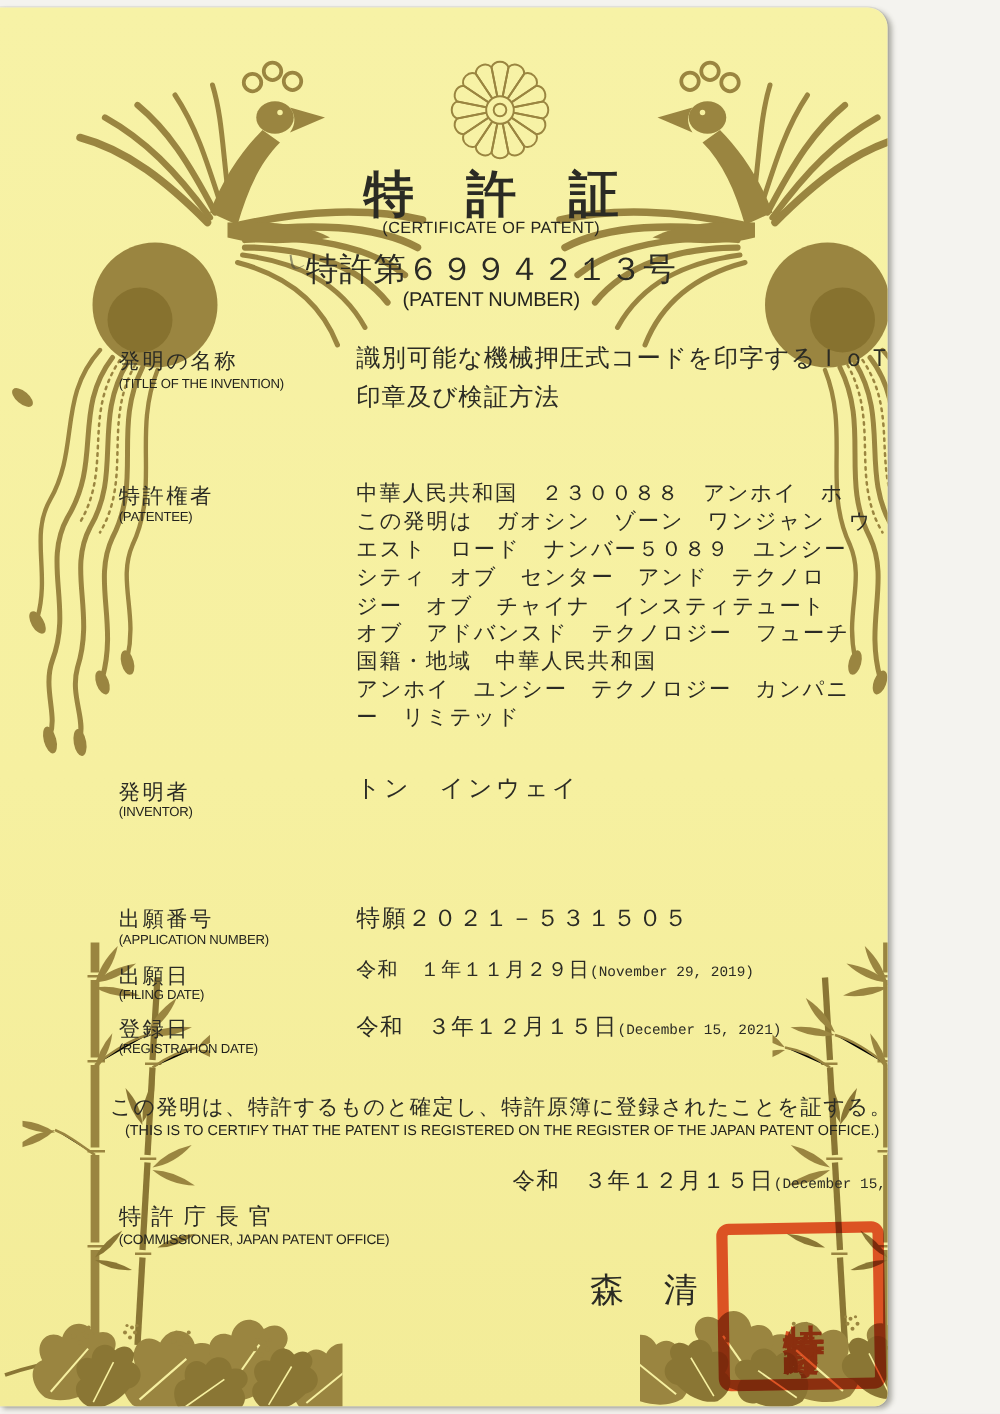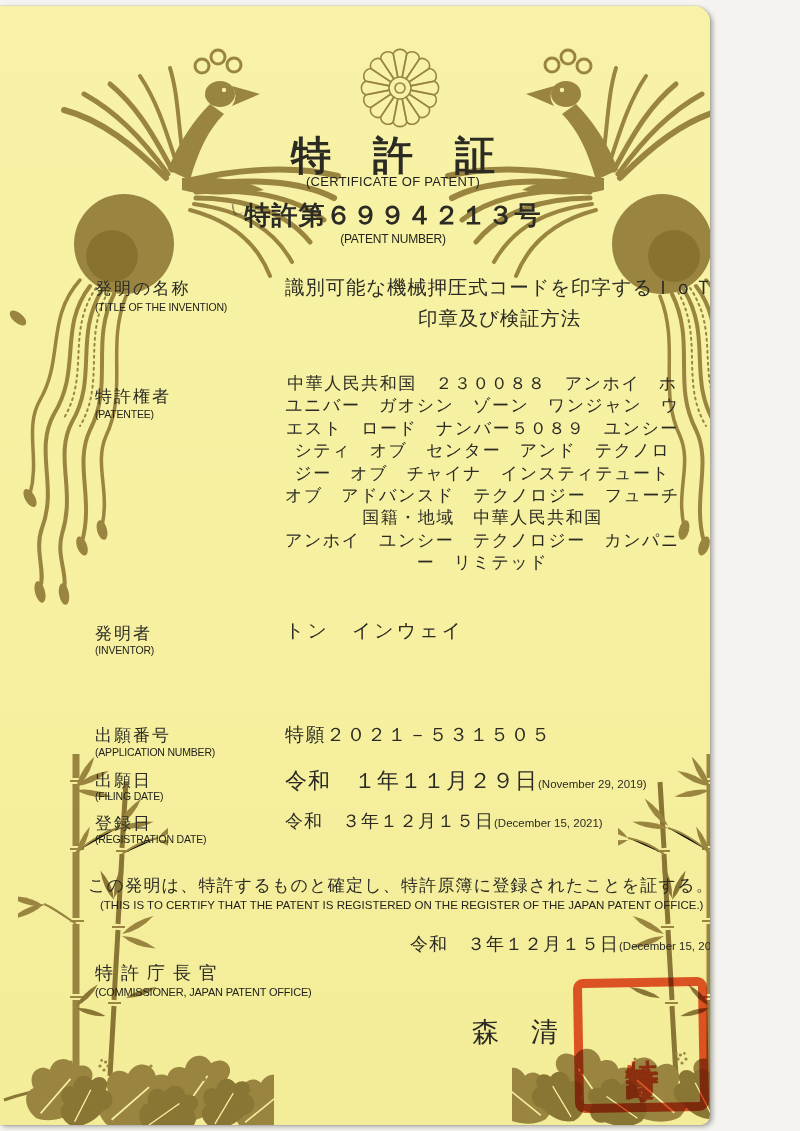--- a/index.html
+++ b/index.html
@@ -12,24 +12,24 @@
     overflow:hidden;
     font-family:"Liberation Serif","DejaVu Serif",serif;
     color:#2b2b24;
     padding-left:43px;
   }
   .abs{position:absolute;}
   .centered{left:0;width:786px;text-align:center;}
   .jp-label{font-size:17px;letter-spacing:2px;white-space:nowrap;}
   .en-label{font-family:"Liberation Sans","DejaVu Sans",sans-serif;font-size:10.5px;letter-spacing:-0.2px;white-space:nowrap;color:#23231e;}
   .value{font-size:19px;letter-spacing:1.5px;white-space:nowrap;}
-  .value-lines div{white-space:nowrap;text-align:center;}
-  .small-en{font-family:Liberation Sans, sans-serif;font-size:11.5px;letter-spacing:0;}
+  .value-lines div{white-space:nowrap;}
+  .small-en{font-family:Liberation Mono, monospace;font-size:11.5px;letter-spacing:0;}
   .title-jp{font-size:40px;font-weight:600;letter-spacing:42px;margin-right:-42px;}
-  .pat-no{font-size:26px;letter-spacing:1px;font-weight:bold;}
+  .pat-no{font-size:26px;letter-spacing:1px;}
   .statement-jp{font-size:17px;letter-spacing:1.2px;white-space:nowrap;}
   .sig{font-size:27px;letter-spacing:0;}
   .seal{
     writing-mode:vertical-rl;
     width:112px;height:112px;
     border:9px solid #e44b28;border-radius:10px;
     color:#e44b28;
     display:flex;align-items:center;justify-content:center;
     gap:4px;padding:2px;
     font-weight:bold;opacity:.92;mix-blend-mode:multiply;
@@ -220,55 +220,55 @@
       </svg>
 
     <div class="smudge"></div>
 
     <div class="abs centered" style="top:122px">
       <span class="title-jp">特許証</span>
     </div>
     <div class="abs centered en-label" style="top:168px;font-size:13px;letter-spacing:0.3px">(CERTIFICATE OF PATENT)</div>
 
     <div class="abs centered pat-no" style="top:192px">特許第６９９４２１３号</div>
-    <div class="abs centered en-label" style="top:226px;font-size:12px">(PATENT NUMBER)</div>
+    <div class="abs centered en-label" style="top:226px;font-size:16px">(PATENT NUMBER)</div>
 
     <div class="abs jp-label" style="left:95px;top:271px">発明の名称</div>
     <div class="abs en-label" style="left:95px;top:295px">(TITLE OF THE INVENTION)</div>
     <div class="abs value-lines" style="left:285px;top:266px;font-size:19.5px;letter-spacing:0.8px;line-height:31px">
       <div>識別可能な機械押圧式コードを印字するＩｏＴ</div>
       <div>印章及び検証方法</div>
     </div>
 
     <div class="abs jp-label" style="left:95px;top:379px">特許権者</div>
     <div class="abs en-label" style="left:95px;top:402px">(PATENTEE)</div>
-    <div class="abs value-lines" style="left:285px;top:367px;font-size:17px;letter-spacing:1.5px;line-height:22.4px">
+    <div class="abs value-lines" style="left:285px;top:378px;font-size:17px;letter-spacing:1.5px;line-height:22.4px">
       <div>中華人民共和国　２３００８８　アンホイ　ホ</div>
-      <div>ユニバー　ガオシン　ゾーン　ワンジャン　ウ</div>
+      <div>この発明は　ガオシン　ゾーン　ワンジャン　ウ</div>
       <div>エスト　ロード　ナンバー５０８９　ユンシー</div>
       <div>シティ　オブ　センター　アンド　テクノロ</div>
       <div>ジー　オブ　チャイナ　インスティテュート</div>
       <div>オブ　アドバンスド　テクノロジー　フューチ</div>
       <div>国籍・地域　中華人民共和国</div>
       <div>アンホイ　ユンシー　テクノロジー　カンパニ</div>
       <div>ー　リミテッド</div>
     </div>
 
     <div class="abs jp-label" style="left:95px;top:616px">発明者</div>
     <div class="abs en-label" style="left:95px;top:638px">(INVENTOR)</div>
     <div class="abs value" style="left:285px;top:612px;font-size:19px;letter-spacing:3px">トン　インウェイ</div>
 
     <div class="abs jp-label" style="left:95px;top:718px">出願番号</div>
     <div class="abs en-label" style="left:95px;top:740px">(APPLICATION NUMBER)</div>
     <div class="abs value" style="left:285px;top:716px">特願２０２１－５３１５０５</div>
 
     <div class="abs jp-label" style="left:95px;top:763px">出願日</div>
     <div class="abs en-label" style="left:95px;top:784px">(FILING DATE)</div>
     <div class="abs" style="left:285px;top:760px;white-space:nowrap">
-      <span style="font-size:22px;letter-spacing:1px">令和　１年１１月２９日</span><span class="small-en">(November 29, 2019)</span>
+      <span style="font-size:16px;letter-spacing:1px">令和　１年１１月２９日</span><span class="small-en">(November 29, 2019)</span>
     </div>
 
     <div class="abs jp-label" style="left:95px;top:806px">登録日</div>
     <div class="abs en-label" style="left:95px;top:827px">(REGISTRATION DATE)</div>
     <div class="abs" style="left:285px;top:803px;white-space:nowrap">
       <span style="font-size:18px;letter-spacing:1px">令和　３年１２月１５日</span><span class="small-en">(December 15, 2021)</span>
     </div>
 
     <div class="abs statement-jp" style="left:88px;top:868px">この発明は、特許するものと確定し、特許原簿に登録されたことを証する。</div>
     <div class="abs en-label" style="left:100px;top:893px;font-size:11.5px;letter-spacing:0">(THIS IS TO CERTIFY THAT THE PATENT IS REGISTERED ON THE REGISTER OF THE JAPAN PATENT OFFICE.)</div>

